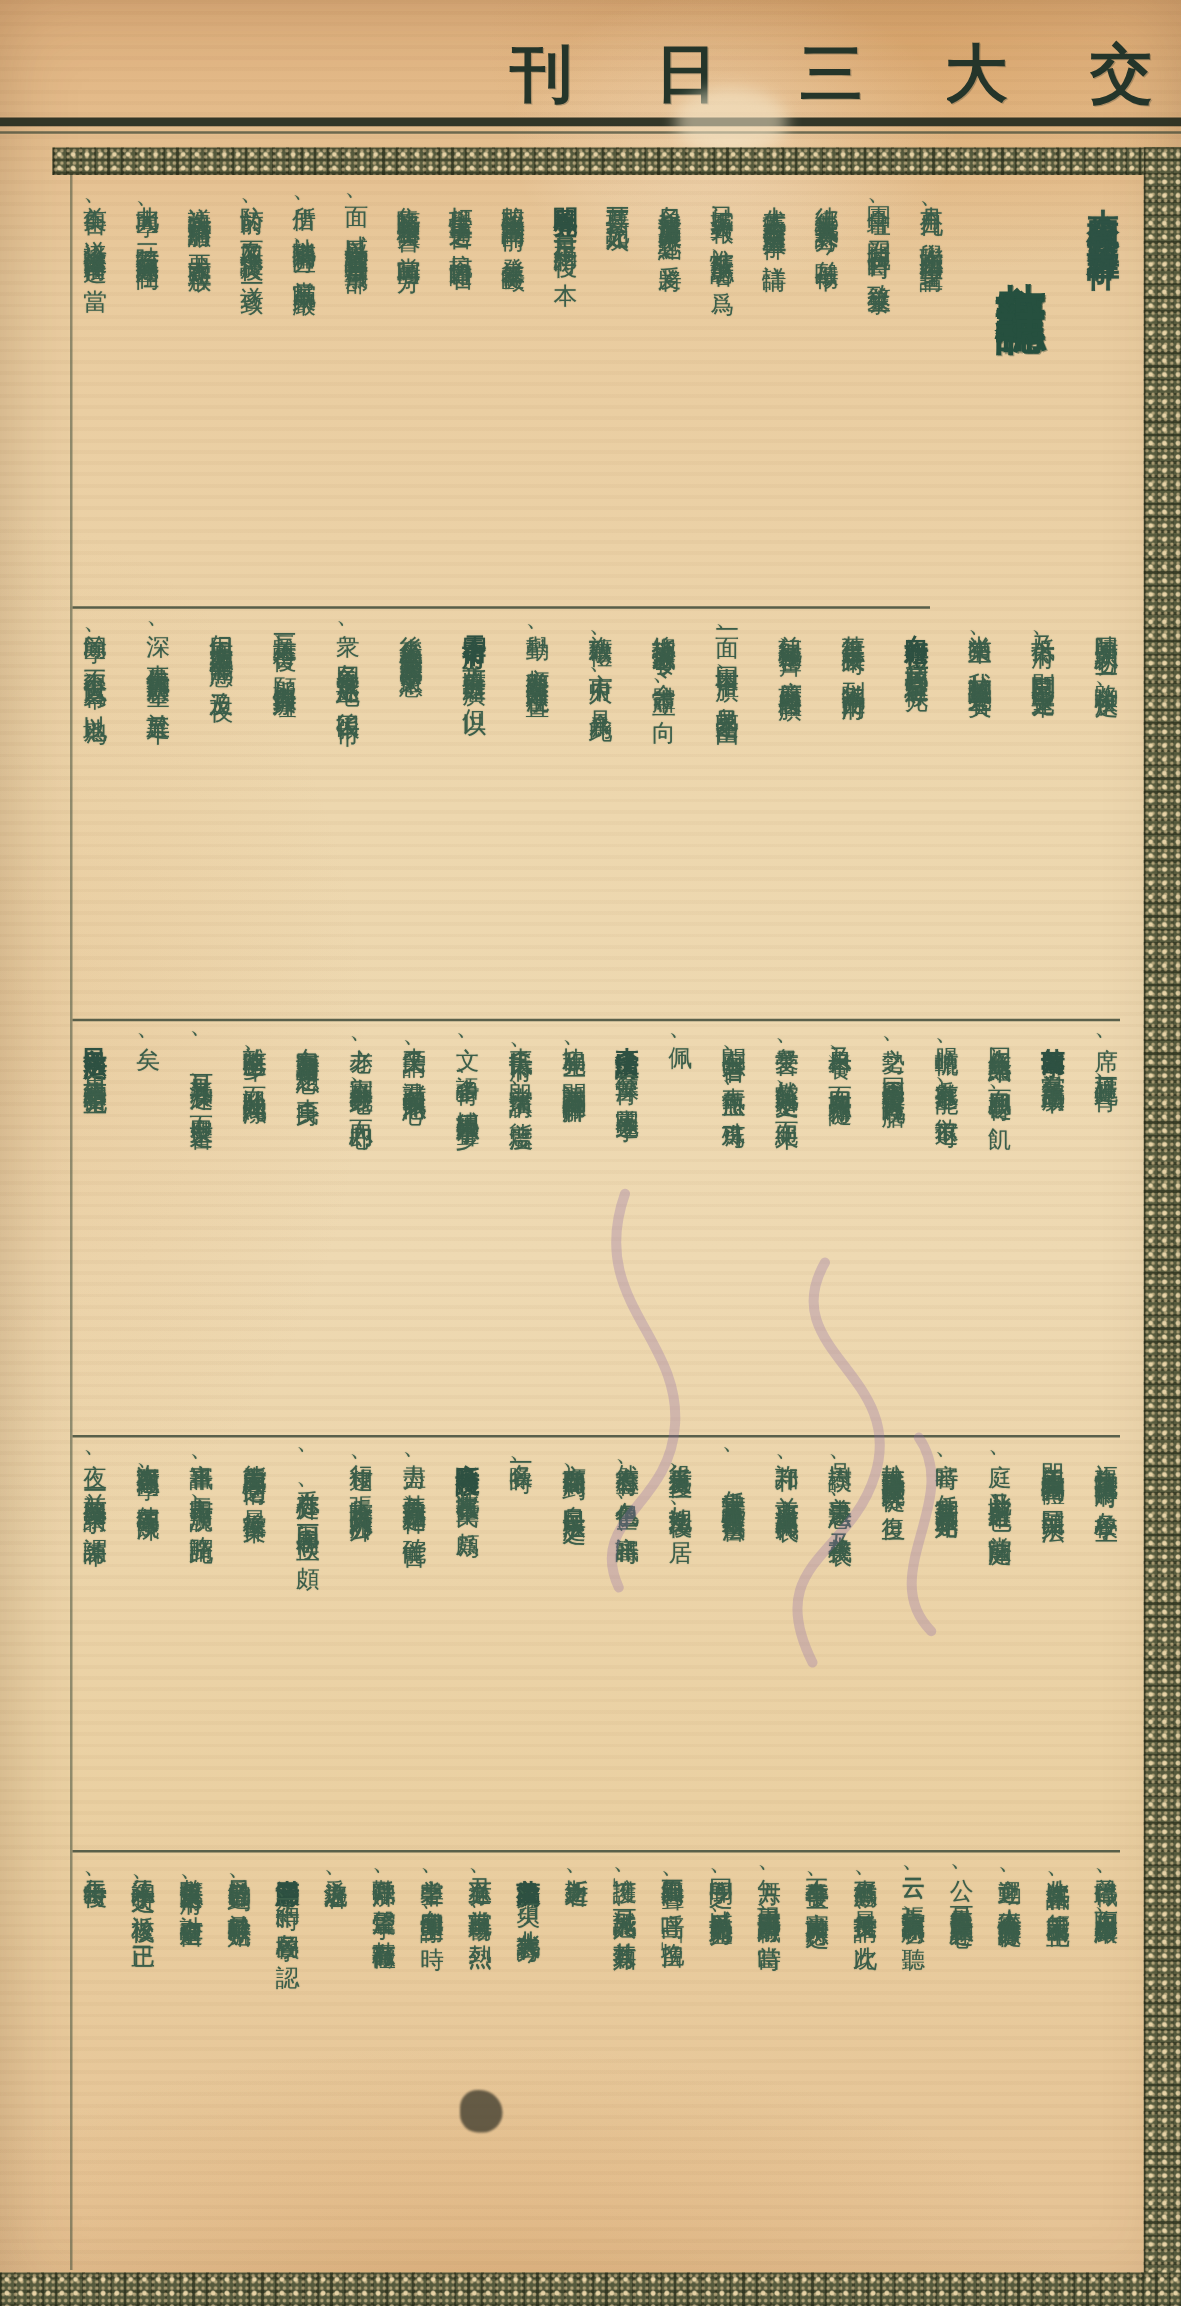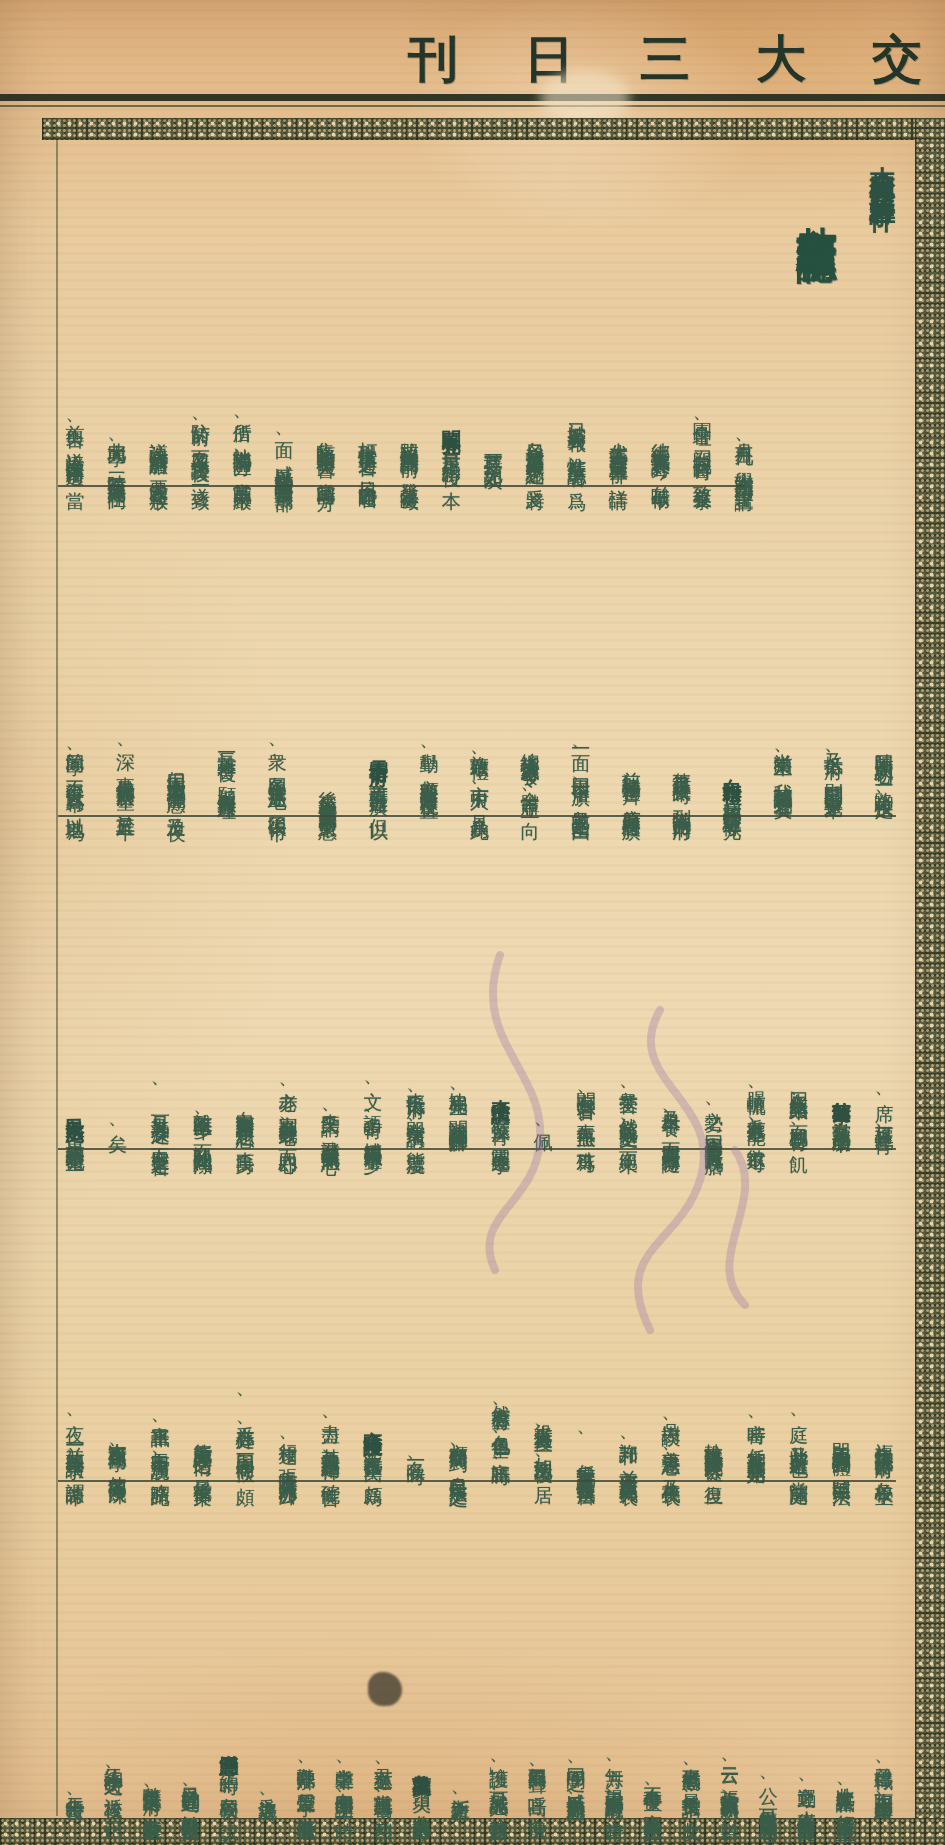--- a/index.html
+++ b/index.html
@@ -8,21 +8,20 @@
     position:relative; width:945px; height:1845px; overflow:hidden;
     font-family:"Liberation Serif","DejaVu Serif",serif;
     background:
       repeating-linear-gradient(180deg, rgba(120,80,40,.04) 0 3px, rgba(0,0,0,0) 3px 9px),
       radial-gradient(ellipse 500px 260px at 78% 2%, rgba(205,140,70,.30), rgba(0,0,0,0) 70%),
       radial-gradient(ellipse 700px 300px at 40% 100%, rgba(196,128,60,.22), rgba(0,0,0,0) 70%),
       radial-gradient(ellipse 420px 600px at 0% 45%, rgba(210,150,85,.18), rgba(0,0,0,0) 70%),
       radial-gradient(ellipse 300px 200px at 62% 6%, rgba(255,245,225,.45), rgba(0,0,0,0) 60%),
       linear-gradient(180deg,#e0b17e 0%,#e9cb9e 12%,#edd7ae 35%,#eed9b2 55%,#ead0a2 78%,#e5c193 100%);
     box-shadow:inset 0 0 60px rgba(90,50,20,.25);
-    text-align:right;
   }
   
   .masthead{
     position:absolute; left:408px; top:26px; height:60px;
     font-size:50px; font-weight:bold; letter-spacing:66px; white-space:nowrap;
     color:#24352a; text-shadow:1px 1px 0 rgba(30,40,30,.25);
   }
   .rule-thick{position:absolute; left:0; right:0; top:94px; height:7px; background:#232a1e; opacity:.92;}
   .rule-thin{position:absolute; left:0; right:0; top:105px; height:2px; background:#3a4433; opacity:.7;}
   

